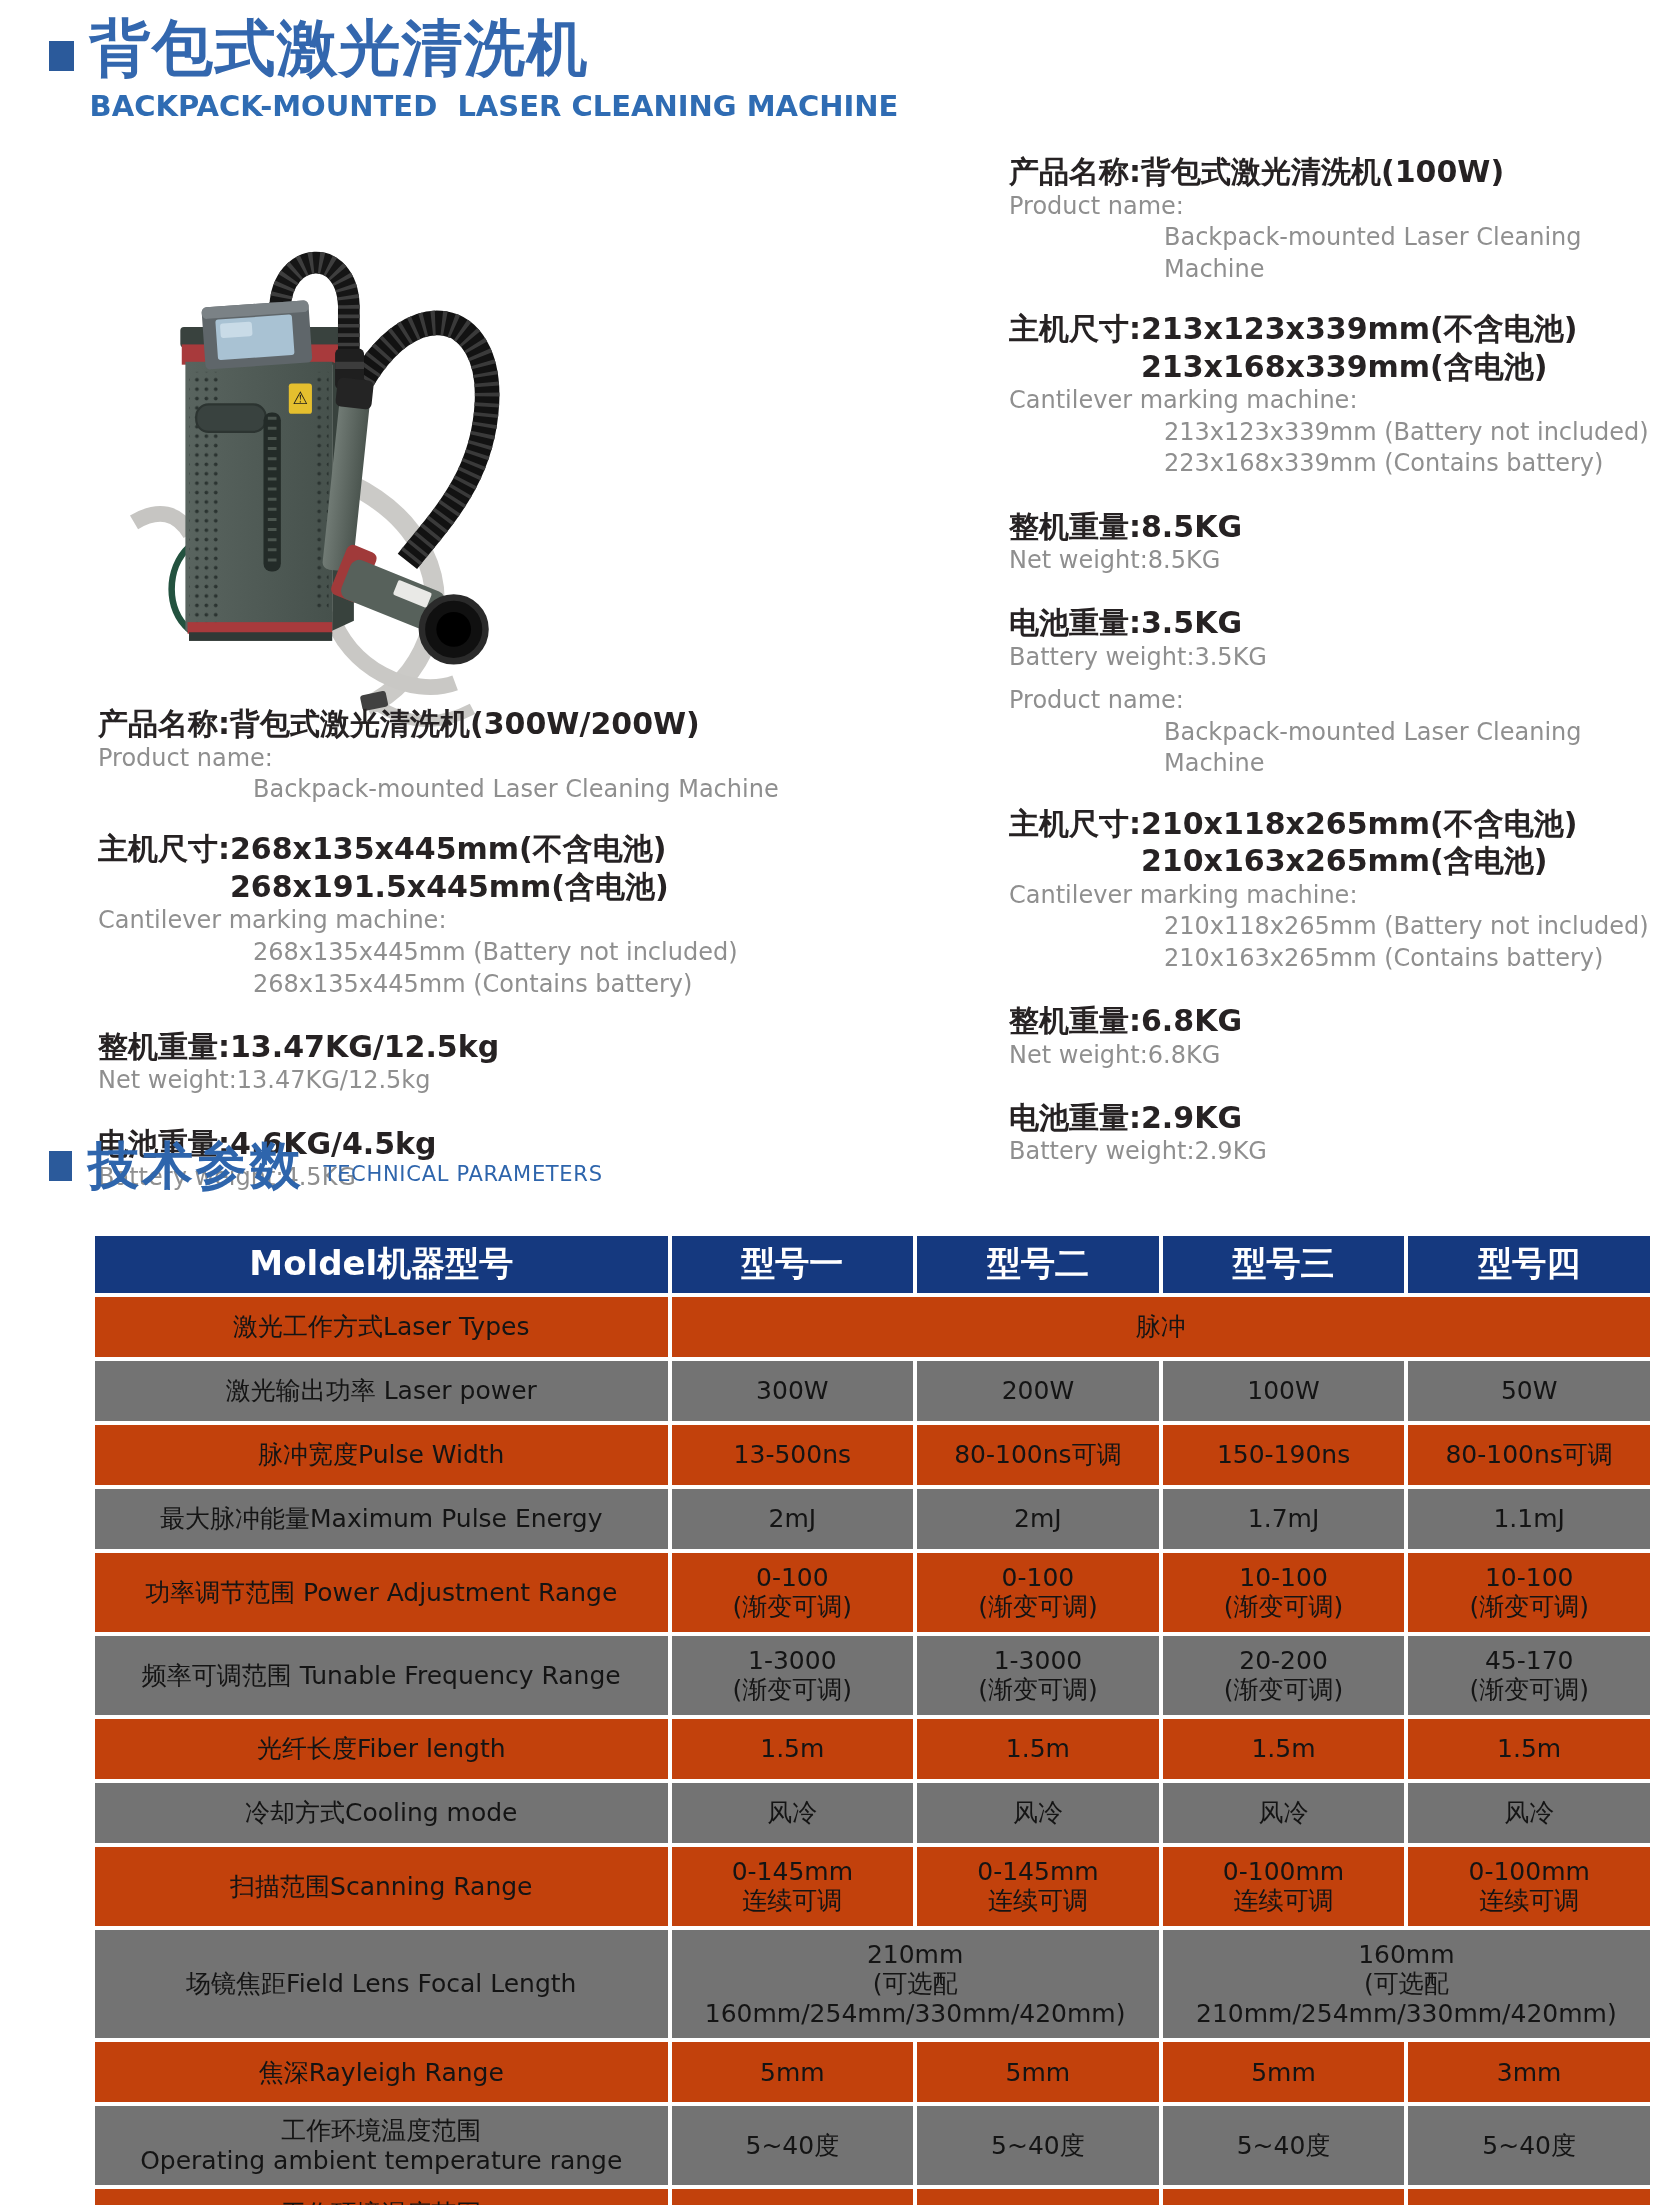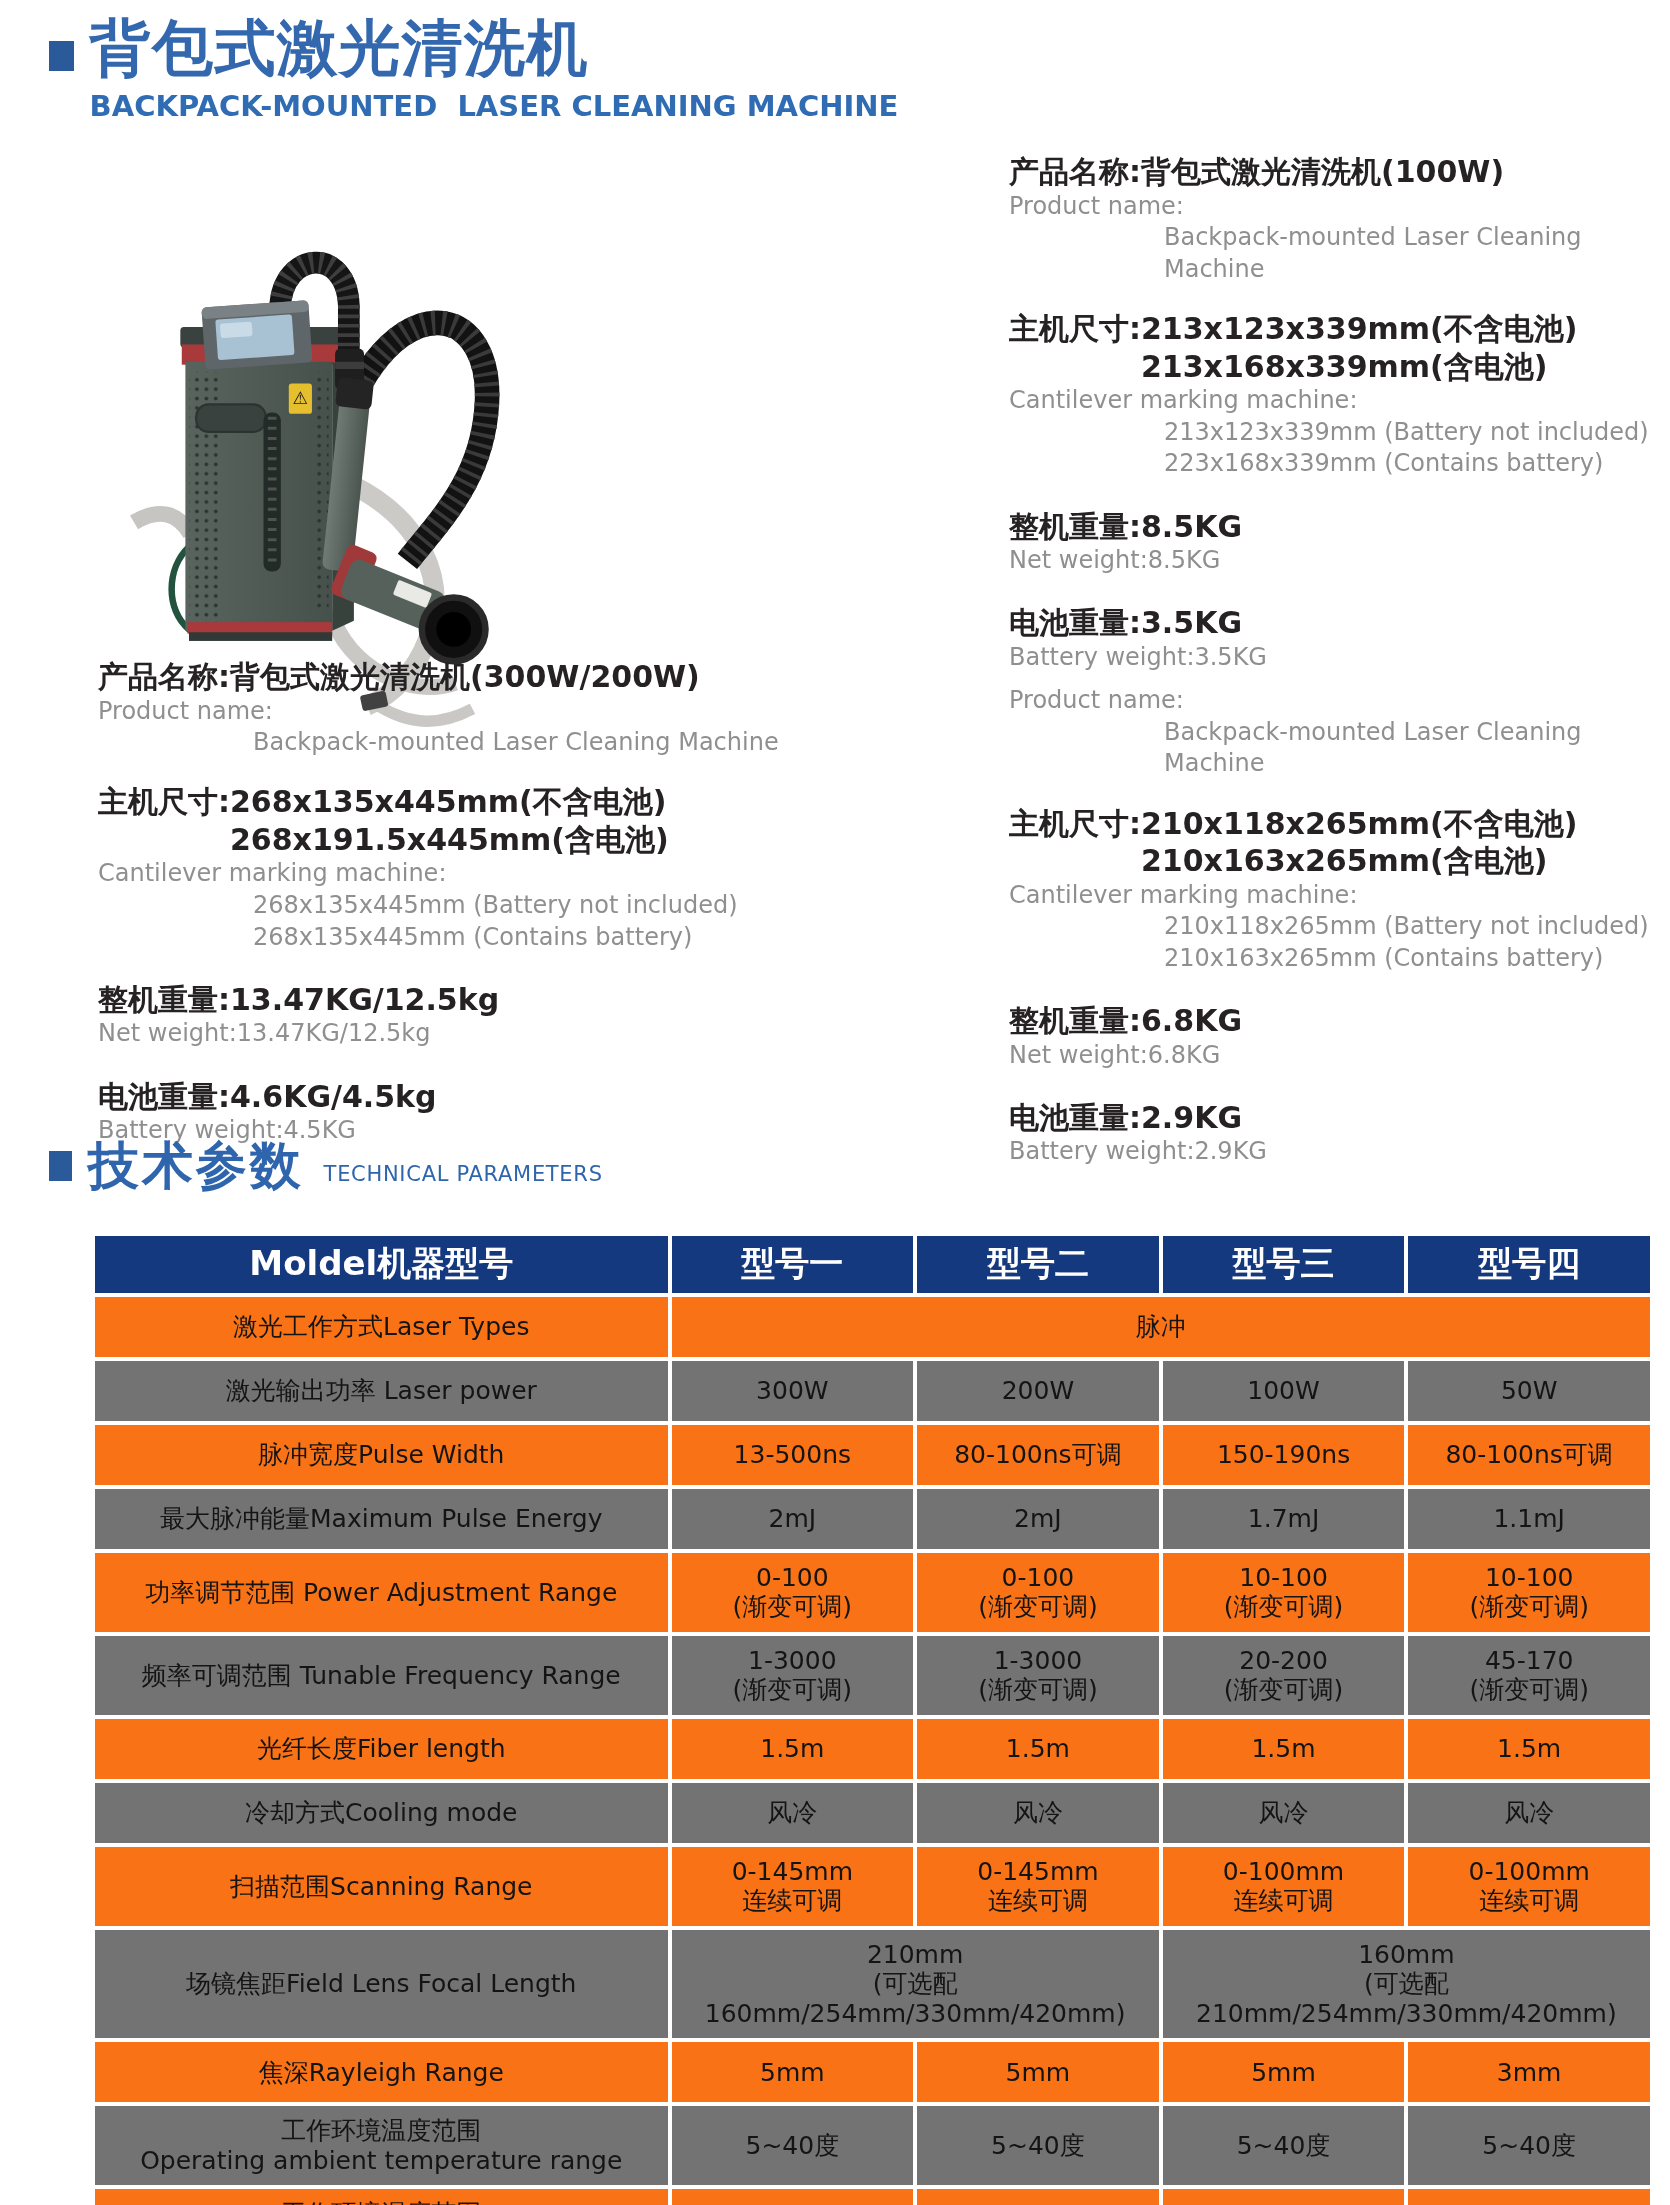--- a/index.html
+++ b/index.html
@@ -14,21 +14,21 @@
   .title-cn{font-size:61px; line-height:1.05; font-weight:bold; color:#3367ae; letter-spacing:1.4px; margin:0;}
   .title-en{margin-top:8.7px; font-size:29px; font-weight:bold; color:#2f6cb3; letter-spacing:0px; white-space:pre-wrap;}
   
   .section-header{position:absolute; left:49px; top:1140px; display:flex; align-items:flex-end;}
   .section-header .bullet{margin-top:0; margin-bottom:10px; width:23px; height:30px;}
   .section-cn{font-size:51px; font-weight:bold; color:#2e65ac; letter-spacing:2.9px; line-height:1;}
   .section-en{font-size:21px; color:#2e65ac; margin-left:20px; margin-bottom:5px; letter-spacing:0.7px;}
   
   .info{position:absolute;}
   .info-100w{left:1009px; top:153px; width:662px;}
-  .info-300w{left:98px;  top:658px; width:824px;}
+  .info-300w{left:98px;  top:705px; width:824px;}
   .info-50w{left:1009px;  top:685px; width:662px;}
   .cn-line{font-size:30px; font-weight:bold; color:#262223; line-height:1.25;}
   .en-line{font-size:24px; color:#8f8f8f; line-height:1.32;}
   .indent{padding-left:155px;}
   .mb-group{margin-bottom:24.6px;}
   .size-row{display:flex; align-items:flex-start;}
   .size-values{white-space:pre-line;}
   .wt-group{margin-top:27.5px;}
   
   .product-photo{position:absolute; left:108px; top:231px; width:405px; height:506px; margin:0;}
@@ -38,21 +38,21 @@
     border-collapse:separate; border-spacing:4.3px; table-layout:fixed;
   }
   .tech-table th{
     background:#15397f; color:#ffffff; font-size:34px; font-weight:bold;
     height:54px; text-align:center; vertical-align:middle; padding:1.4px 4.3px;
   }
   .tech-table td{
     text-align:center; vertical-align:middle; font-size:25px; color:#141414;
     line-height:1.18; padding:10px 5.8px; white-space:pre-line; height:40px;
   }
-  tr.a td{background:#f97316;}
+  tr.a td{background:#c2410c;}
   tr.b td{background:#737373;}
 </style>
 </head>
 <body>
 
 <div class="page">
 
   <header class="main-header">
     <span class="bullet"></span>
     <div>

